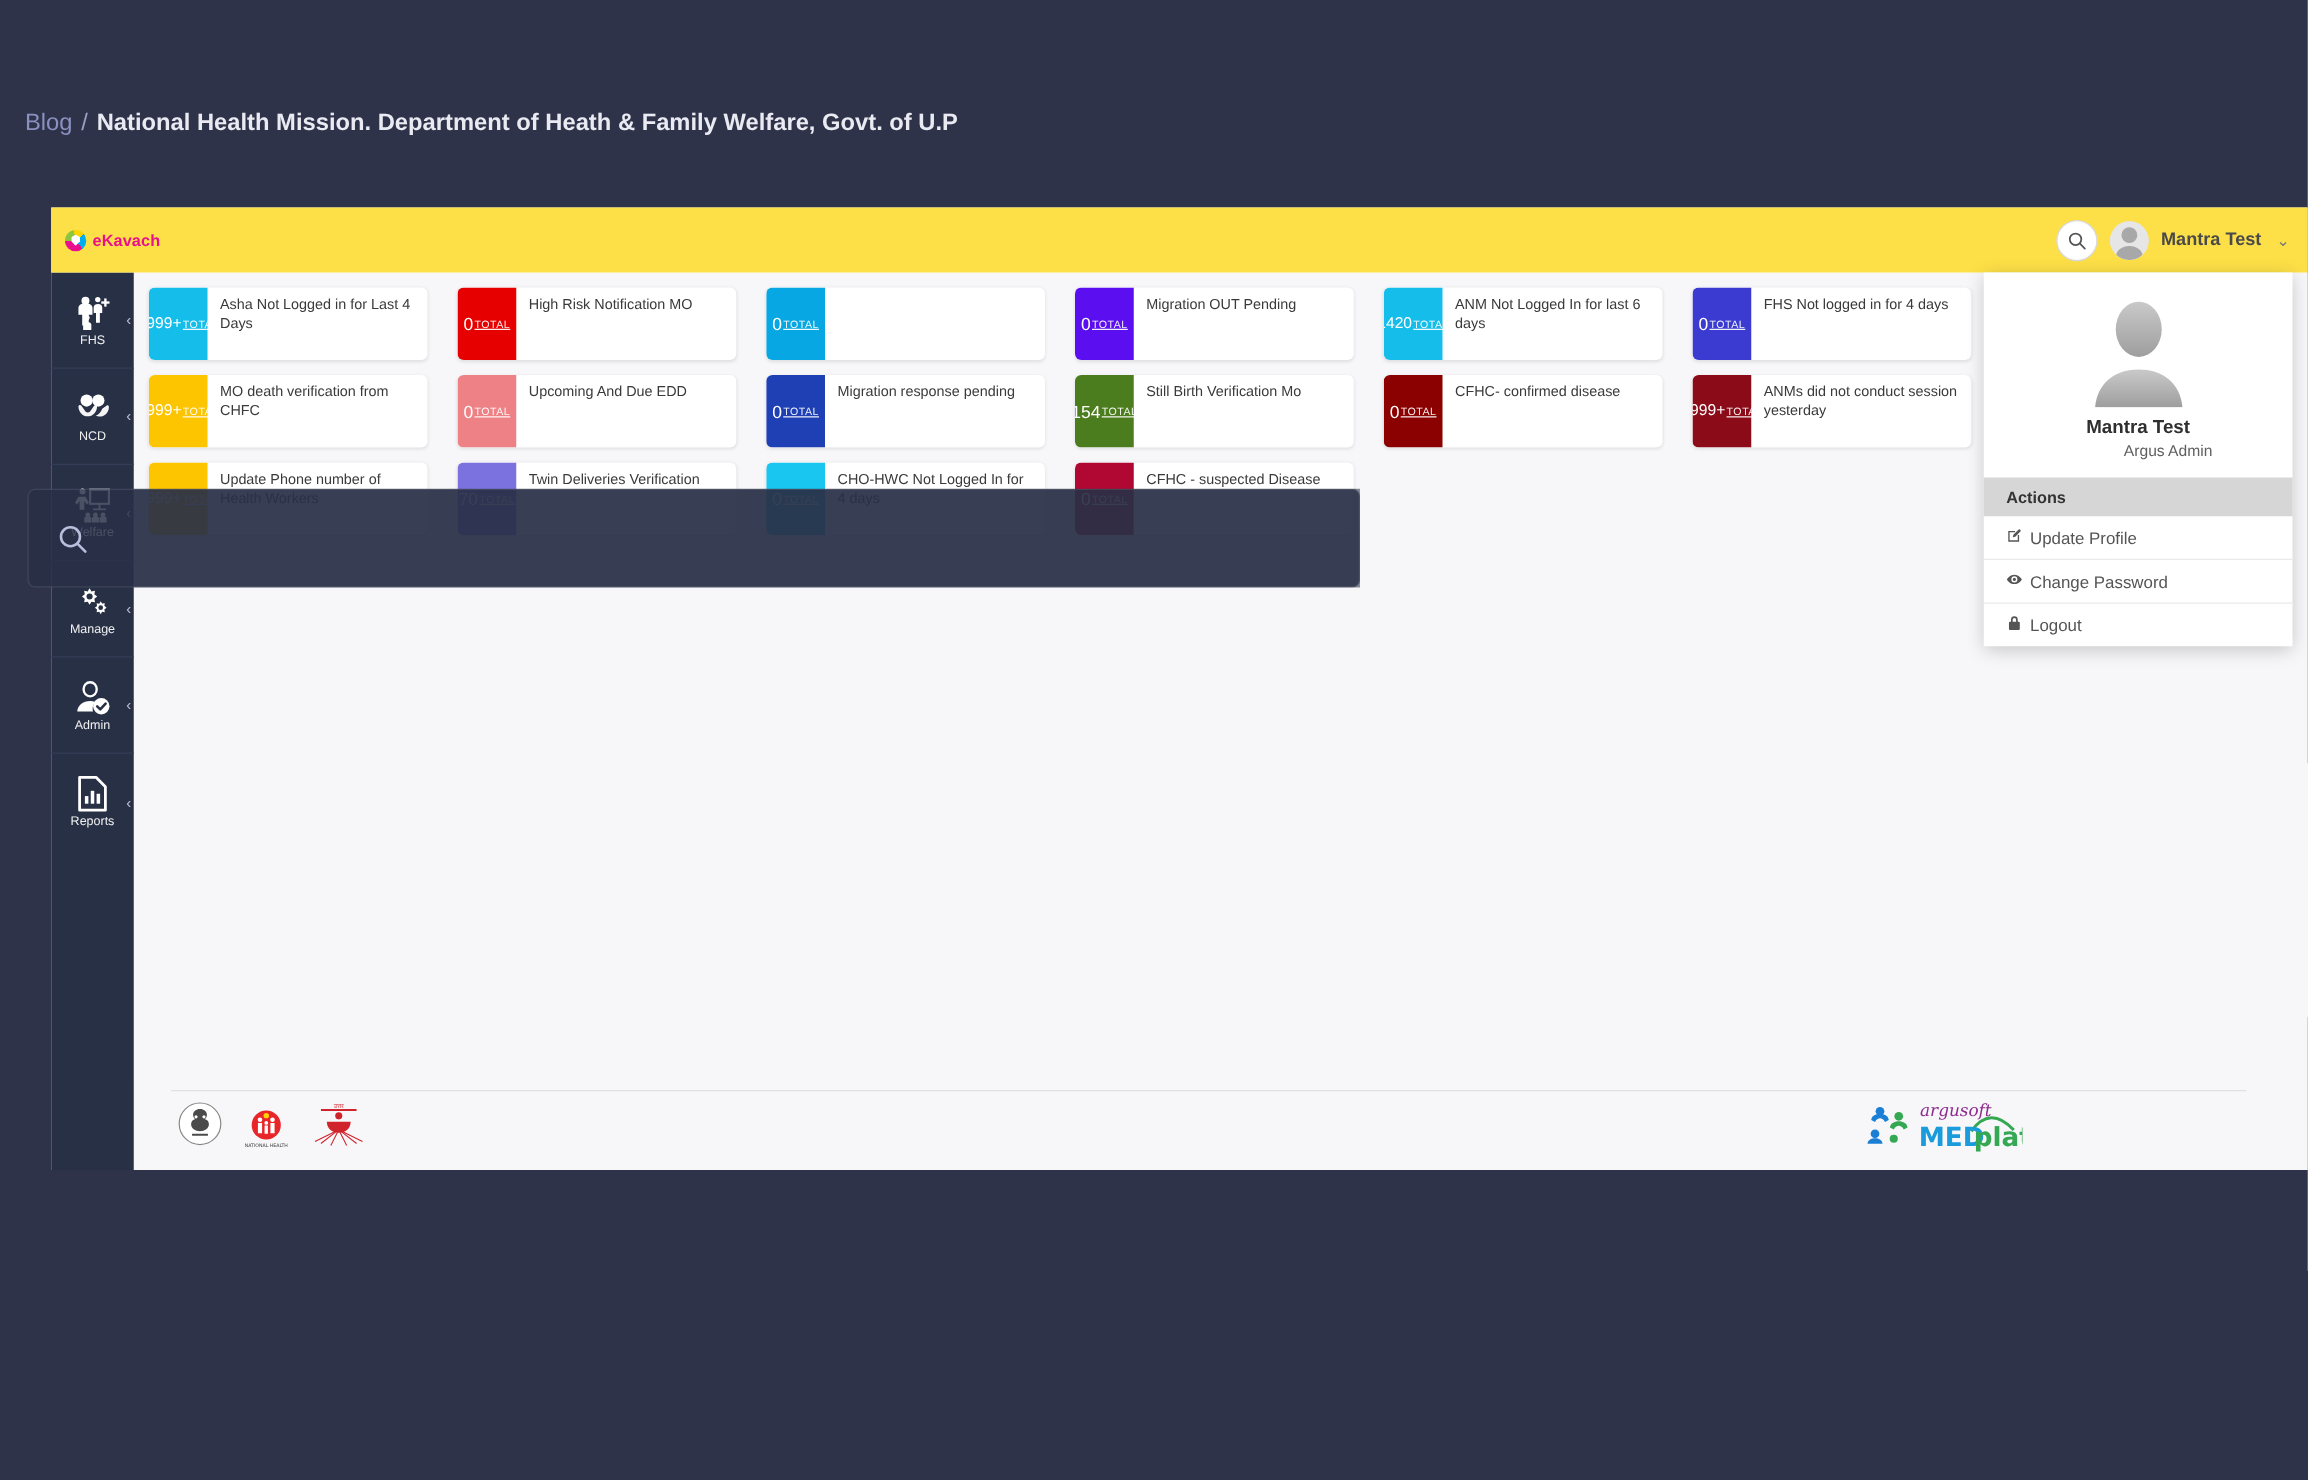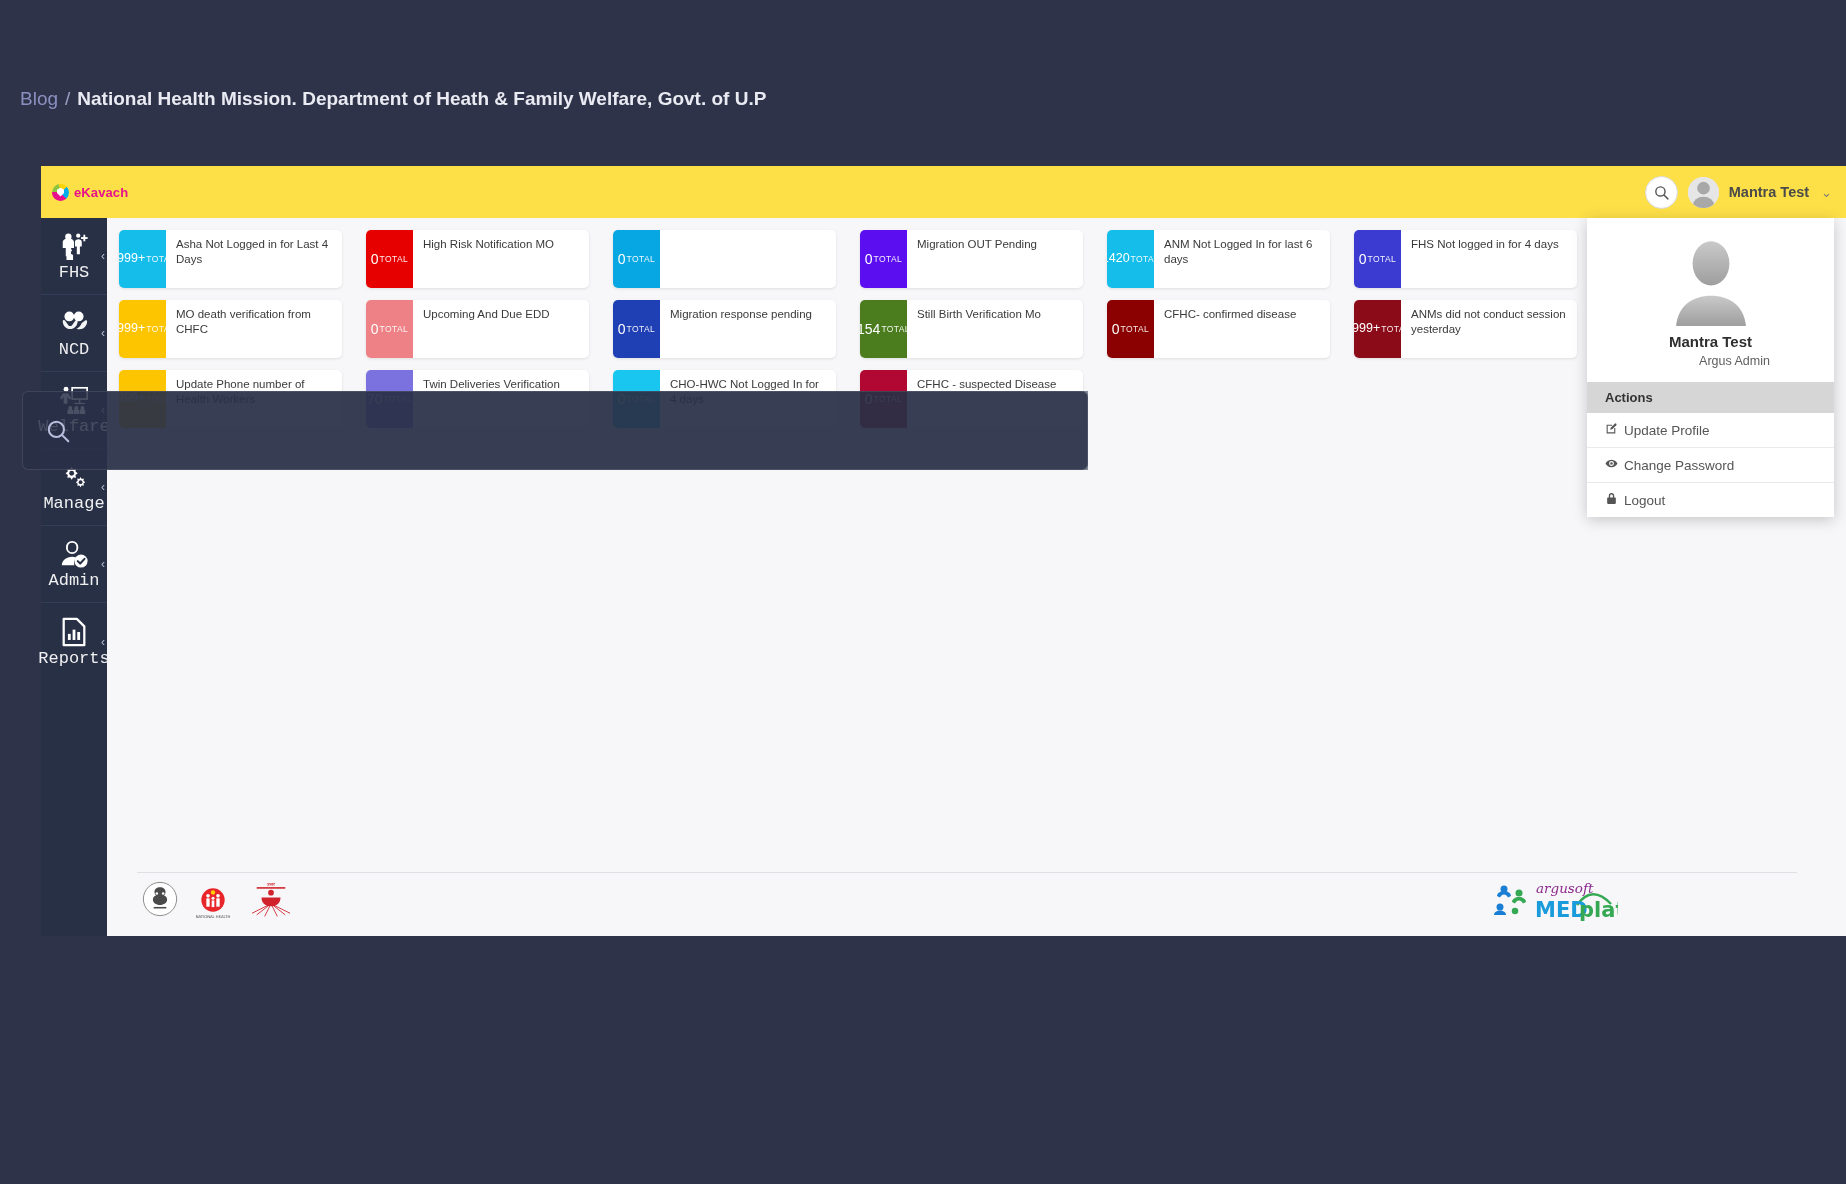--- a/index.html
+++ b/index.html
@@ -88,21 +88,21 @@
     position: relative;
     height: 77px;
     display: flex; flex-direction: column;
     align-items: center; justify-content: center; gap: 3px;
     border-bottom: 1px solid #343d57;
     color: #ffffff; cursor: pointer;
   }
   .side-item:last-child { border-bottom: none; }
   .side-ico { width: 30px; height: 30px; display: block; }
   .side-ico svg { width: 100%; height: 100%; fill: #ffffff; }
-  .side-label { font-size: 17px; color: #f0f0f0; line-height: 1; font-family: Liberation Mono, monospace; }
+  .side-label { font-size: 10px; color: #f0f0f0; line-height: 1; }
   .side-chev {
     position: absolute; right: 2px; top: 50%; transform: translateY(-50%);
     font-size: 12px; color: #b9bfd0;
   }
 
   
   .content-area {
     position: absolute; left: 107px; top: 218px;
     width: 1739px; height: 718px;
     background: #f7f7f9;
@@ -124,21 +124,21 @@
     cursor: pointer;
   }
   .tile-badge {
     width: 47px; flex: none;
     display: flex; flex-direction: row;
     align-items: center; justify-content: center; gap: 1px;
     color: #ffffff;
   }
   .tile-count { font-size: 14px; line-height: 1.05; font-weight: 400; }
   .tile-count.small { font-size: 12.5px; }
-  .tile-total { font-size: 8.5px; letter-spacing: .4px; opacity: .92; }
+  .tile-total { font-size: 8.5px; letter-spacing: .4px; opacity: .92; text-decoration: underline; }
   .tile-title {
     flex: 1; padding: 7px 8px 0 10px;
     font-size: 11.5px; line-height: 1.28; color: #3a3a3a;
   }
 
   
   .footer {
     position: absolute; left: 107px; top: 866px;
     width: 1526px; height: 70px;
     background: #f7f7f9;

